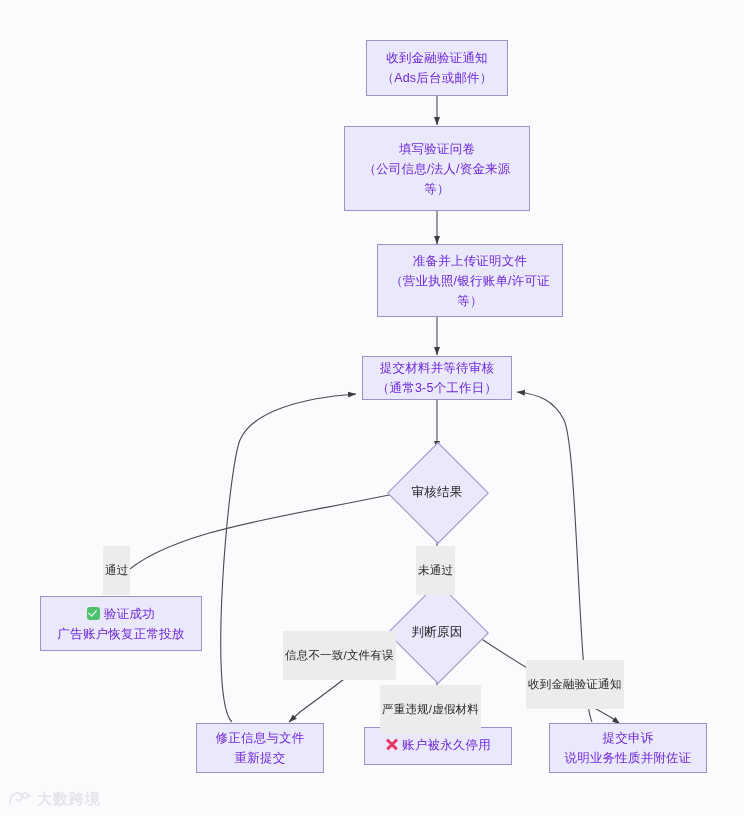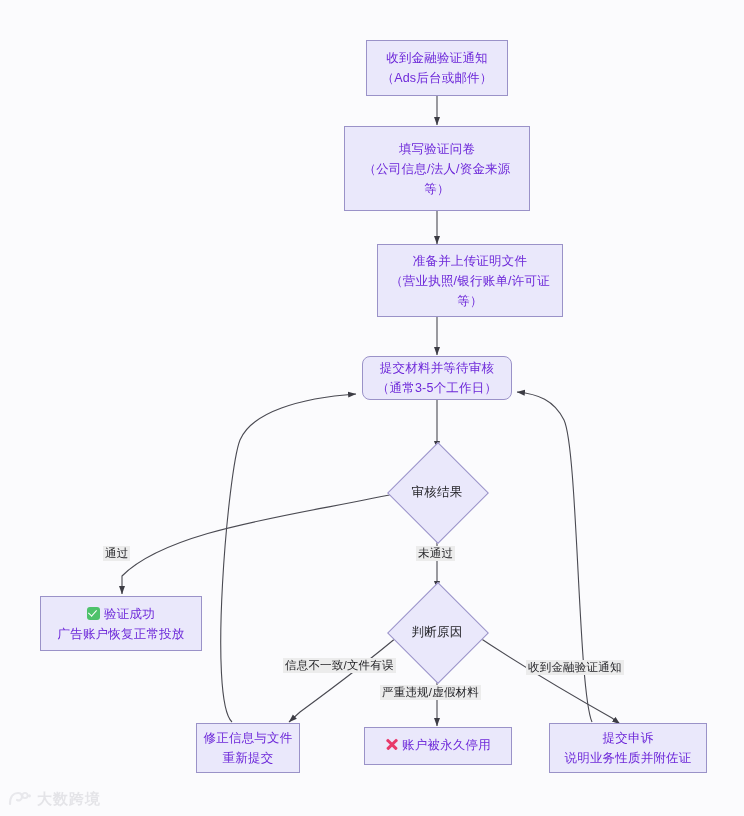--- a/index.html
+++ b/index.html
@@ -78,21 +78,21 @@
     font-size: 12.5px;
     color: #1f1f23;
     letter-spacing: 0.2px;
   }
   .edge-label {
     position: absolute;
     background: #ececec;
     color: #1f1f23;
     font-size: 11.5px;
     line-height: 15px;
-    padding: 0 2px;
+    padding: 17px 2px;
     white-space: nowrap;
     z-index: 4;
     letter-spacing: 0.2px;
   }
   .ico {
     display: inline-block;
     vertical-align: -2px;
     margin-right: 4px;
   }
   .ico-check {
@@ -197,21 +197,21 @@
   <div class="node" style="left:344px; top:126px; width:186px; height:85px;">
     <span class="line">填写验证问卷</span>
     <span class="line wrap">（公司信息/法人/资金来源等）</span>
   </div>
 
   <div class="node" style="left:344px; top:244px; width:186px; height:73px;margin-left:33px;">
     <span class="line">准备并上传证明文件</span>
     <span class="line wrap">（营业执照/银行账单/许可证等）</span>
   </div>
 
-  <div class="node" style="left:362px; top:356px; width:150px; height:44px;border-radius:8px;">
+  <div class="node" style="left:362px; top:356px; width:150px; height:44px;">
     <span class="line">提交材料并等待审核</span>
     <span class="line">（通常3-5个工作日）</span>
   </div>
 
   <div class="diamond" style="left:387px; top:442px; width:100px; height:100px;">
     <div class="shape"></div>
     <div class="dlabel">审核结果</div>
   </div>
 
   <div class="diamond" style="left:387px; top:582px; width:100px; height:100px;">
@@ -219,41 +219,41 @@
     <div class="dlabel">判断原因</div>
   </div>
 
   <div class="node" style="left:40px; top:596px; width:162px; height:55px;">
     <span class="line">
       <span class="ico ico-check"></span><span>验证成功</span>
     </span>
     <span class="line">广告账户恢复正常投放</span>
   </div>
 
-  <div class="node" style="left:196px; top:723px; width:104px; height:50px;font-family:Liberation Serif, serif;">
+  <div class="node" style="left:196px; top:723px; width:128px; height:50px;font-family:Liberation Serif, serif;">
     <span class="line">修正信息与文件</span>
     <span class="line">重新提交</span>
   </div>
 
   <div class="node" style="left:364px; top:727px; width:148px; height:38px;font-family:Liberation Mono, monospace;">
     <span class="line">
       <span class="ico ico-x"></span><span>账户被永久停用</span>
     </span>
   </div>
 
   <div class="node" style="left:549px; top:723px; width:158px; height:50px;">
     <span class="line">提交申诉</span>
     <span class="line">说明业务性质并附佐证</span>
   </div>
 
   <div class="edge-label" style="left:103px; top:546px;">通过</div>
 
   <div class="edge-label" style="left:416px; top:546px;">未通过</div>
 
-  <div class="edge-label" style="left:283px; top:658px;">信息不一致/文件有误</div>
+  <div class="edge-label" style="left:283px; top:631px;">信息不一致/文件有误</div>
 
   <div class="edge-label" style="left:380px; top:685px;">严重违规/虚假材料</div>
 
   <div class="edge-label" style="left:526px; top:660px;">收到金融验证通知</div>
 
   <div class="wm">
     <span class="wm-mark">
       <svg width="24" height="17" viewBox="0 0 24 17">
         <path d="M2,13 C2,5 6,2 10,2 C13,2 14,4 14,6 C14,9 11,10 9,9" fill="none" stroke="#d2d2d8" stroke-width="2.2" stroke-linecap="round"></path>
         <circle cx="17" cy="4.5" r="2.6" fill="none" stroke="#d2d2d8" stroke-width="1.8"></circle>

